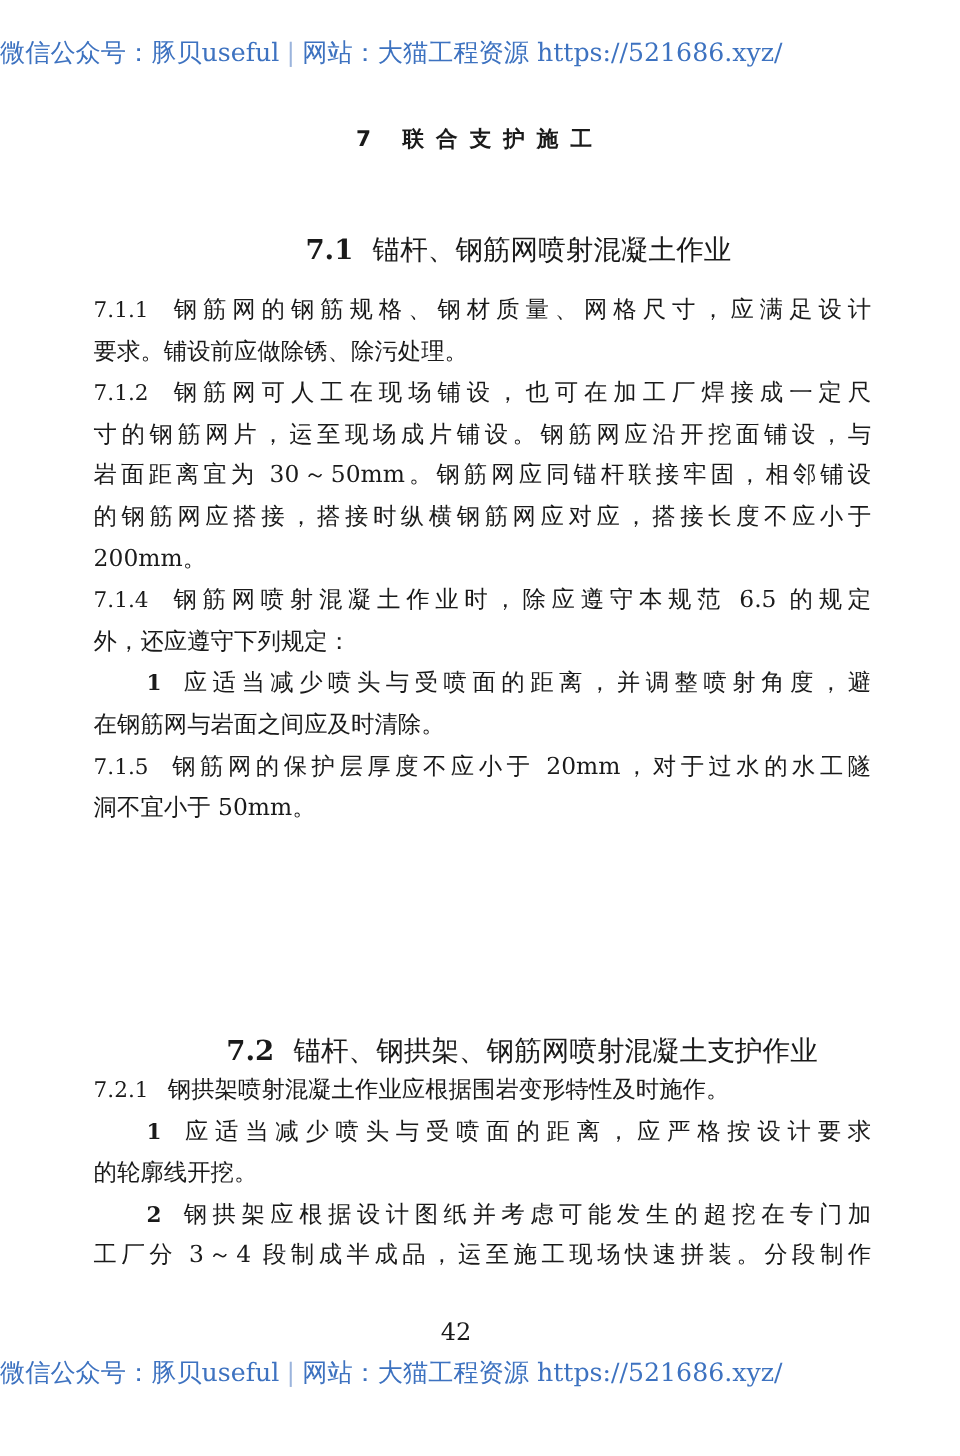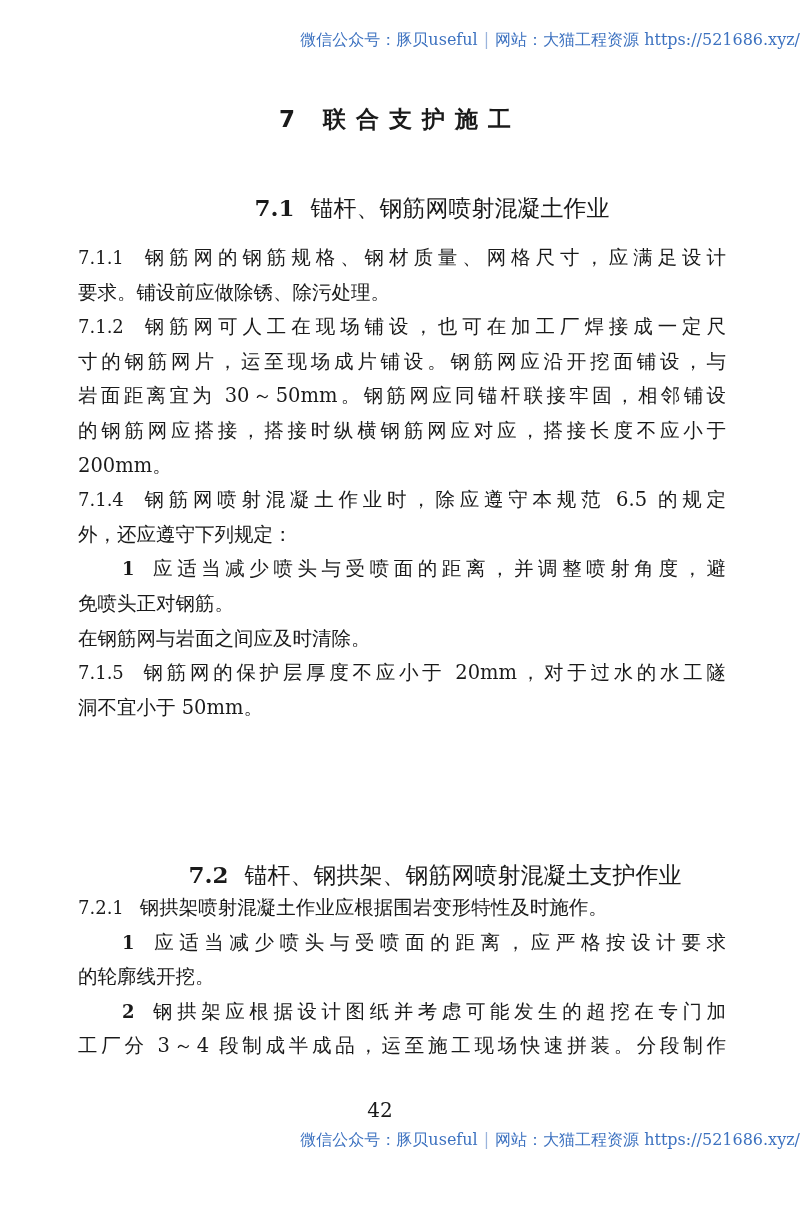--- a/index.html
+++ b/index.html
@@ -1,25 +1,25 @@
 <!DOCTYPE html>
 <html><head>
 <meta charset="utf-8">
 <style>
   html, body { margin: 0; padding: 0; background: #ffffff; }
   body { width: 800px; height: 1213px; position: relative; overflow: hidden;
          font-family: "DejaVu Serif", "Liberation Serif", serif; color: #1a1a1a; }
-  .watermark { position: absolute; left: 0; width: 800px; text-align: right;
-               color: #3d72c0; font-size: 16px; letter-spacing: 0px; white-space: nowrap;
+  .watermark { position: absolute; left: 0; width: 800px; text-align: left;
+               color: #3d72c0; font-size: 21px; letter-spacing: 0px; white-space: nowrap;
                font-family: "DejaVu Serif", serif; }
   .watermark .sep { color: #9bb4dc; margin: 0 6px; }
   .wm-top { top: 30px; }
   .wm-bottom { top: 1130px; }
   .chapter-title { position: absolute; top: 104px; left: 0; width: 800px; text-align: center;
-                   font-family: "DejaVu Sans", sans-serif; font-weight: bold; font-size: 23px;
+                   font-family: "DejaVu Sans", sans-serif; font-weight: bold; font-size: 18px;
                    letter-spacing: 10px; }
   .section-title { position: absolute; left: 0; width: 800px; text-align: center;
                    font-family: "DejaVu Sans", sans-serif; font-weight: normal; font-size: 23px; }
   .section-title .num { font-family: "DejaVu Serif", serif; font-weight: bold; margin-right: 16px; }
   .body { position: absolute; left: 78px; width: 648px; font-size: 19.5px; line-height: 34.6px; }
   .line { height: 34.6px; white-space: nowrap; overflow: hidden; text-align: justify; text-align-last: justify; }
   .line.last { text-align-last: left; }
   .clause-num { font-weight: normal; font-family: "DejaVu Serif", serif; margin-right: 16px; font-size: 18px; }
   .item-num { font-weight: bold; font-family: "DejaVu Serif", serif; margin-left: 44px; margin-right: 14px; font-size: 18px; }
   .page-num { position: absolute; top: 1098px; left: 0; width: 760px; text-align: center; font-size: 20px; }
@@ -41,21 +41,20 @@
   <div class="line"><span class="clause-num">7.1.1</span><span>钢筋网的钢筋规格、钢材质量、网格尺寸，应满足设计</span></div>
   <div class="line last"><span>要求。铺设前应做除锈、除污处理。</span></div>
   <div class="line"><span class="clause-num">7.1.2</span><span>钢筋网可人工在现场铺设，也可在加工厂焊接成一定尺</span></div>
   <div class="line"><span>寸的钢筋网片，运至现场成片铺设。钢筋网应沿开挖面铺设，与</span></div>
   <div class="line"><span>岩面距离宜为 30～50mm。钢筋网应同锚杆联接牢固，相邻铺设</span></div>
   <div class="line"><span>的钢筋网应搭接，搭接时纵横钢筋网应对应，搭接长度不应小于</span></div>
   <div class="line last"><span>200mm。</span></div>
   <div class="line"><span class="clause-num">7.1.4</span><span>钢筋网喷射混凝土作业时，除应遵守本规范 6.5 的规定</span></div>
   <div class="line last"><span>外，还应遵守下列规定：</span></div>
   <div class="line"><span class="item-num">1</span><span>应适当减少喷头与受喷面的距离，并调整喷射角度，避</span></div>
-  <div class="line last"><span>免喷头正对钢筋。</span></div>
   <div class="line last"><span>在钢筋网与岩面之间应及时清除。</span></div>
   <div class="line"><span class="clause-num">7.1.5</span><span>钢筋网的保护层厚度不应小于 20mm，对于过水的水工隧</span></div>
   <div class="line last"><span>洞不宜小于 50mm。</span></div>
 </div>
 
 <div class="section-title" style="top:860px;margin-left:35px;">
   <span class="num">7.2</span><span>锚杆、钢拱架、钢筋网喷射混凝土支护作业</span>
 </div>
 
 <div class="body" style="top:891px;">

